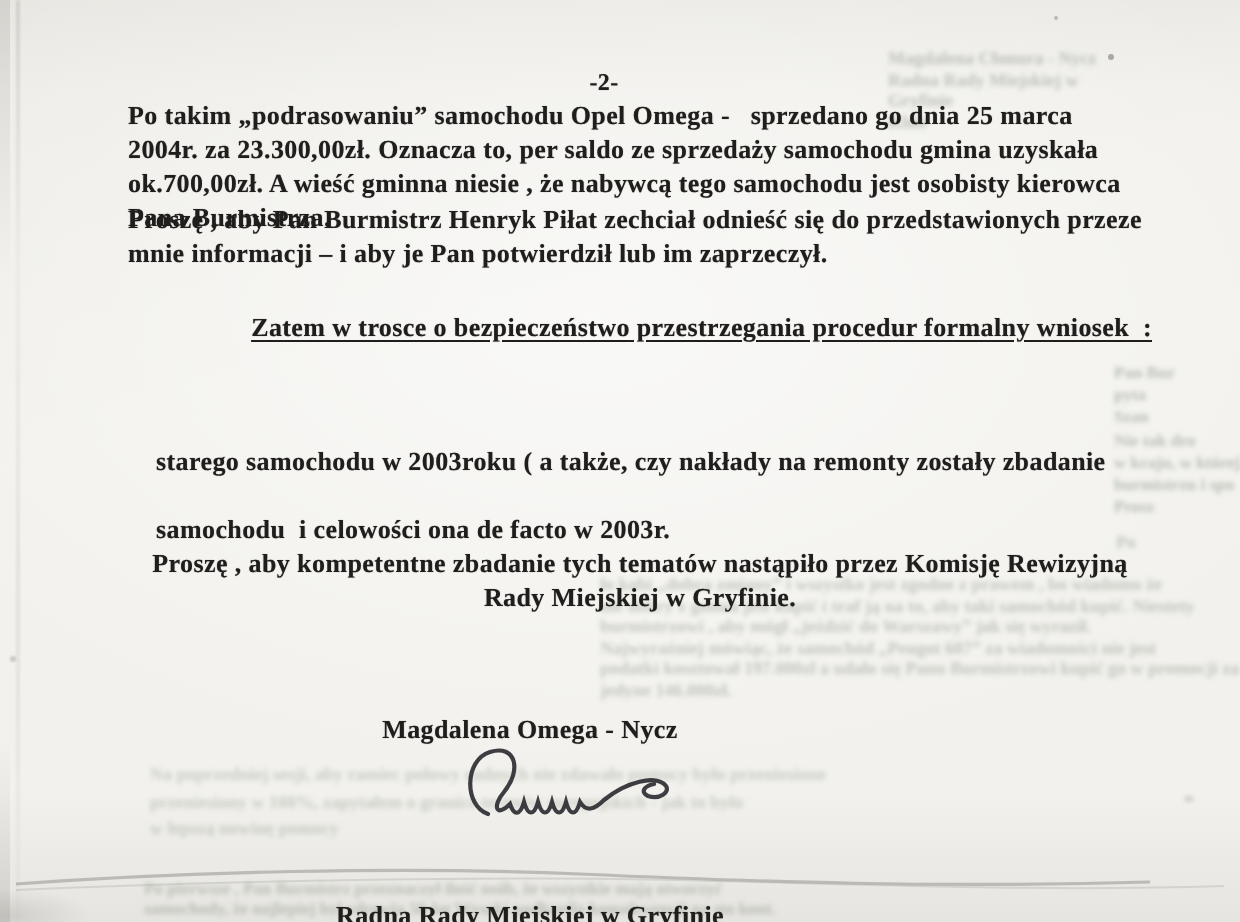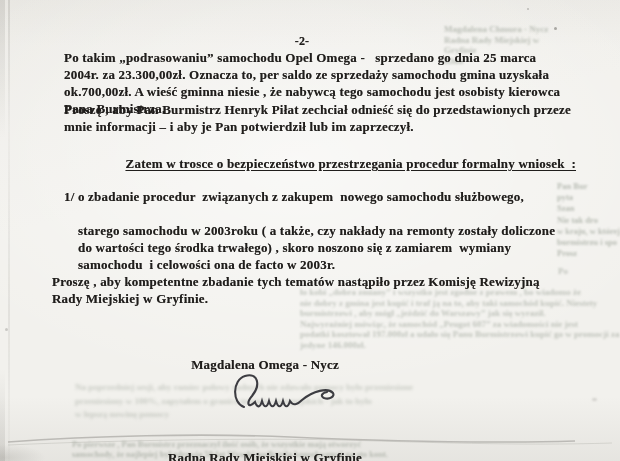--- a/index.html
+++ b/index.html
@@ -92,26 +92,24 @@
   <div class="txt" style="left:64px;top:49px;width:512px;">Po takim „podrasowaniu” samochodu Opel Omega -   sprzedano go dnia 25 marca
 2004r. za 23.300,00zł. Oznacza to, per saldo ze sprzedaży samochodu gmina uzyskała
 ok.700,00zł. A wieść gminna niesie , że nabywcą tego samochodu jest osobisty kierowca
 Pana Burmistrza.</div>
 
   <div class="txt" style="left:64px;top:101px;width:512px;">Proszę , aby Pan Burmistrz Henryk Piłat zechciał odnieść się do przedstawionych przeze
 mnie informacji – i aby je Pan potwierdził lub im zaprzeczył.</div>
 
   <div class="txt underlined" style="left:64px;top:155px;width:512px;text-align:right;">Zatem w trosce o bezpieczeństwo przestrzegania procedur formalny wniosek  :</div>
 
-  <div class="txt" style="left:64px;top:188px;width:512px;">1/ o zbadanie procedur  związanych z zakupem  nowego samochodu służbowego,</div>
-  <div class="txt indent" style="left:64px;top:222px;width:512px;">starego samochodu w 2003roku ( a także, czy nakłady na remonty zostały doliczone</div>
-  <div class="txt indent" style="left:64px;top:239px;width:512px;">do wartości tego środka trwałego) , skoro noszono się z zamiarem  wymiany</div>
+  <div class="txt indent" style="left:64px;top:222px;width:512px;">starego samochodu w 2003roku ( a także, czy nakłady na remonty zostały zbadanie</div>
   <div class="txt indent" style="left:64px;top:256px;width:512px;">samochodu  i celowości ona de facto w 2003r.</div>
 
-  <div class="txt" style="left:52px;top:273px;width:512px;">Proszę , aby kompetentne zbadanie tych tematów nastąpiło przez Komisję Rewizyjną
+  <div class="txt" style="left:64px;top:273px;width:512px;text-align:center;">Proszę , aby kompetentne zbadanie tych tematów nastąpiło przez Komisję Rewizyjną
 Rady Miejskiej w Gryfinie.</div>
 
   <div class="txt center" style="left:155px;top:356px;width:220px;">Magdalena Omega - Nycz</div>
 
   <svg class="crease-svg" style="left:228px;top:370px;" width="132" height="46" viewBox="0 0 132 46">
     <path d="M16,37 C4,33 4,10 17,6 C30,2 33,15 24,26 C18,33 20,39 27,32
              c2,6 5,6 7,-1 c2,7 5,7 7,0 c2,7 5,7 7,0 c2,7 5,7 7,0 c2,7 5,7 7,0
              c3,5 7,4 12,-1 c11,-9 26,-13 31,-7 c2,3 -3,7 -9,5 c-4,-2 -2,-5 3,-6" fill="none" stroke="#23232a" stroke-width="2.1" stroke-linecap="round" opacity=".88"></path>
   </svg>
 

